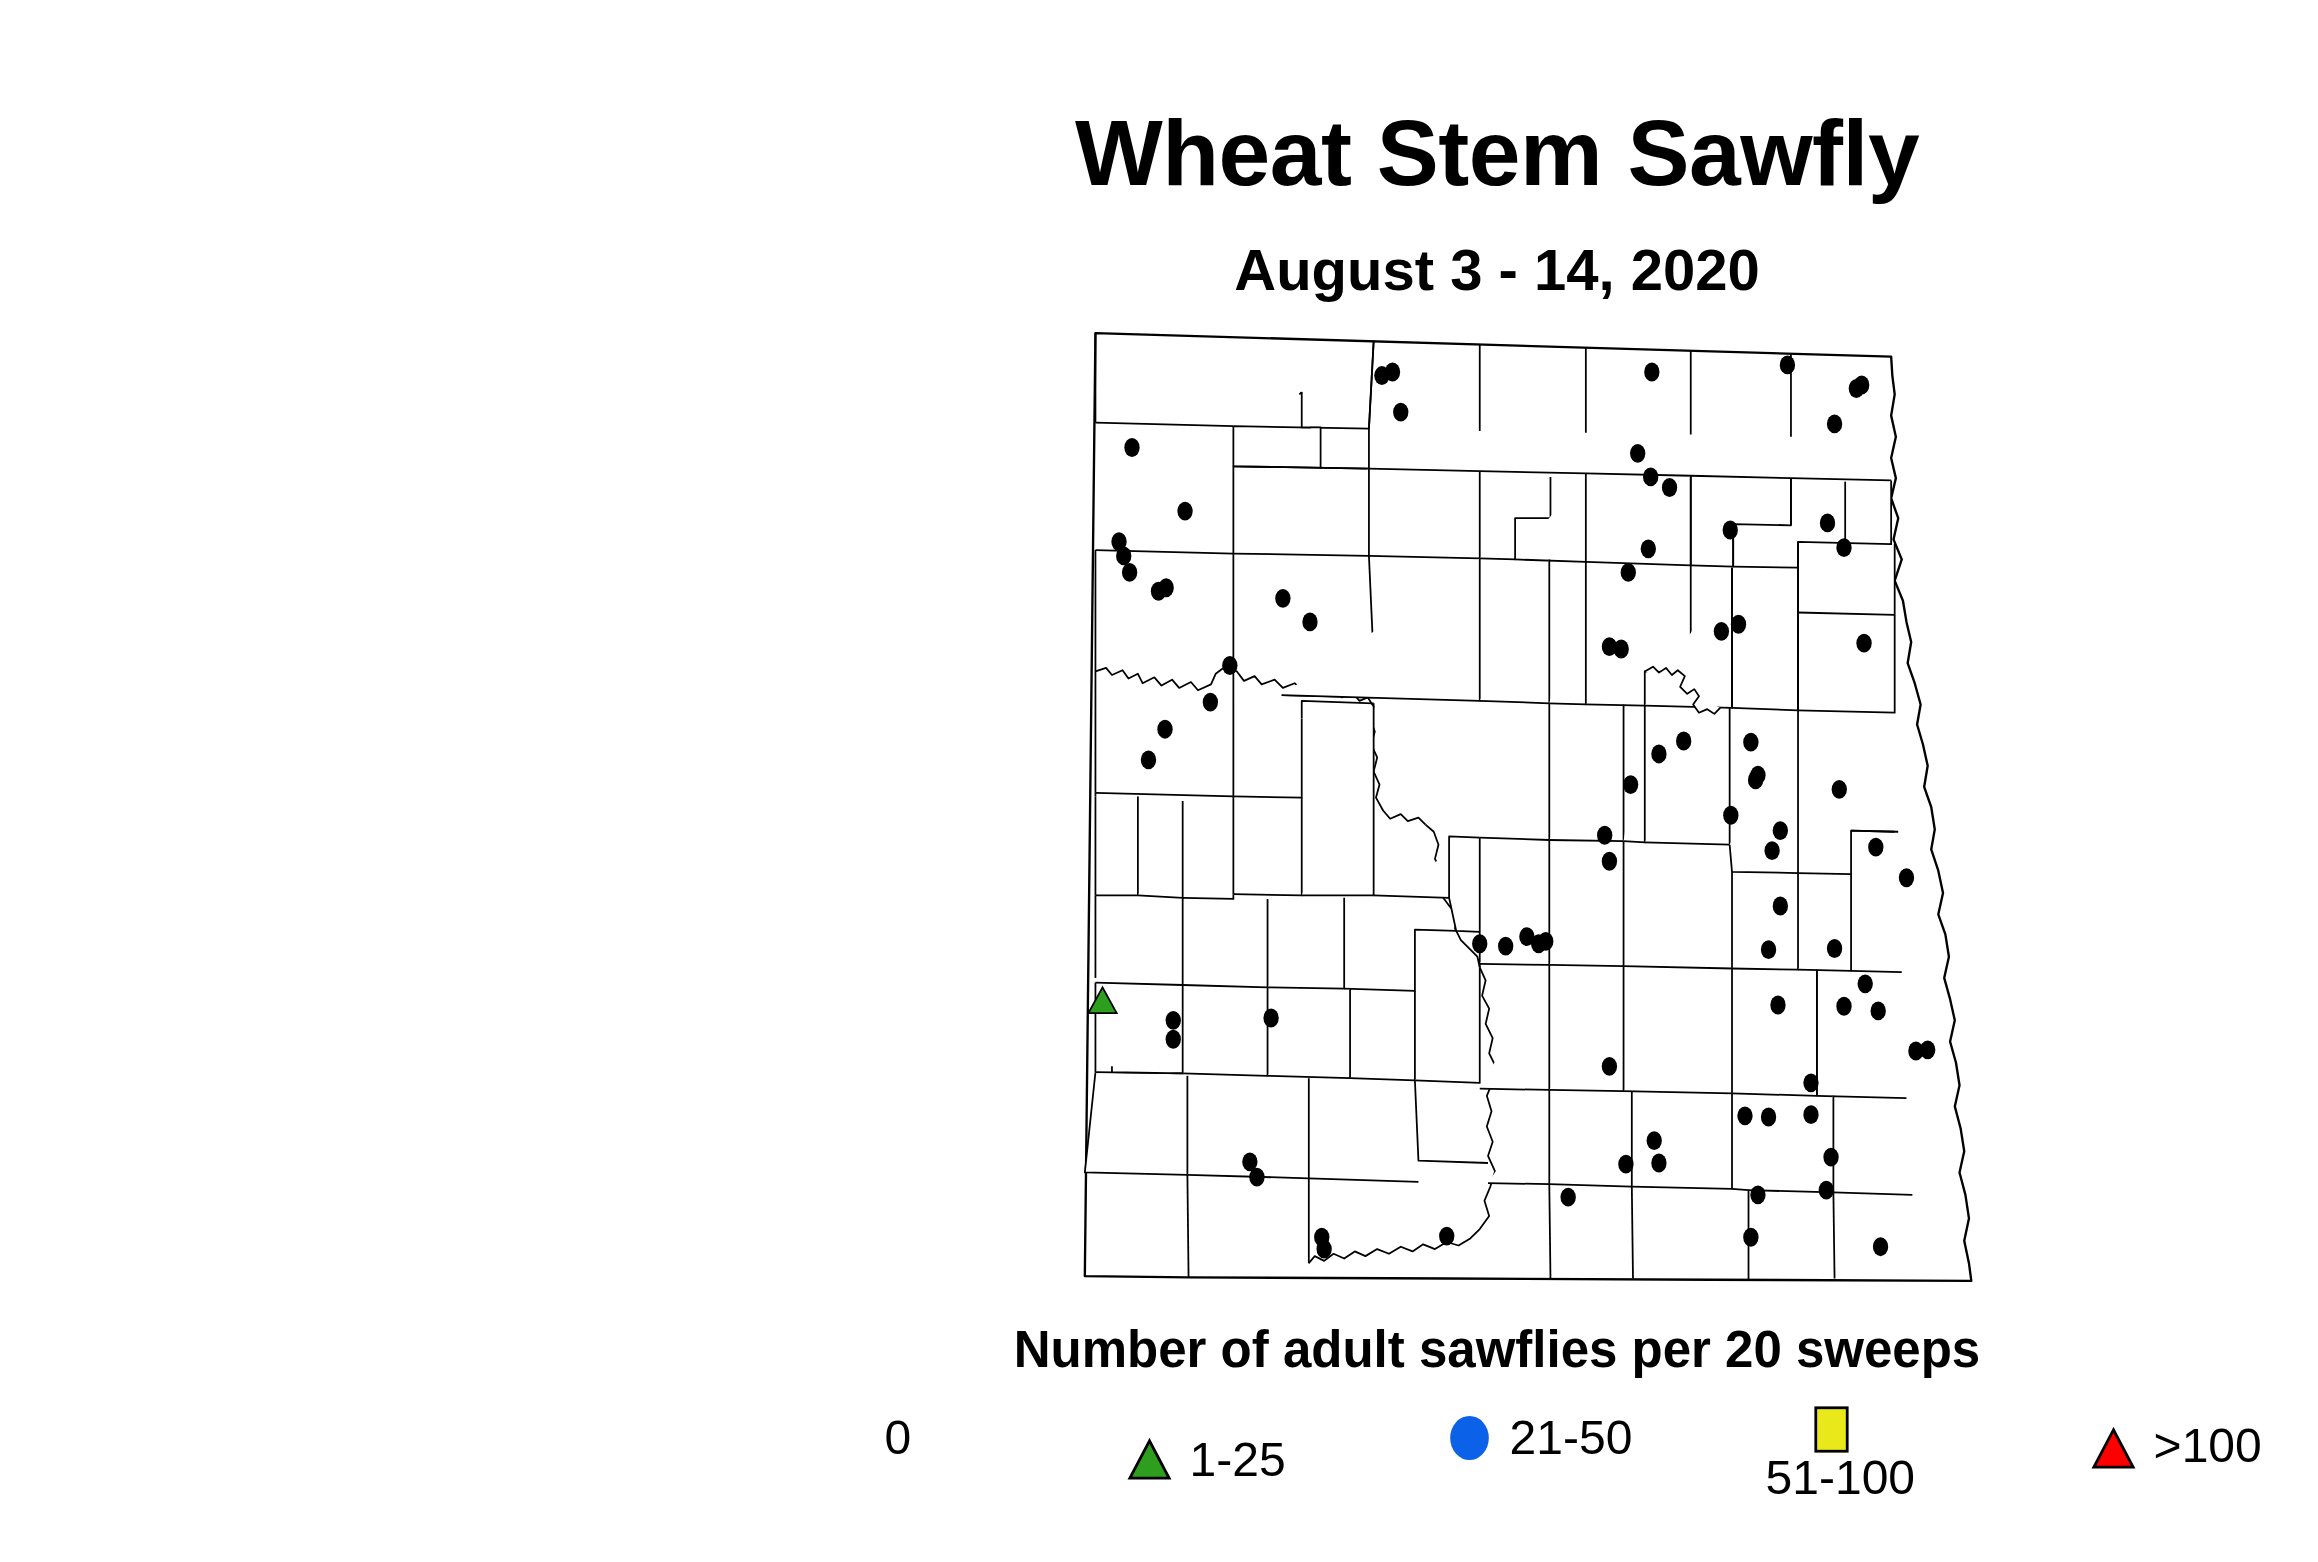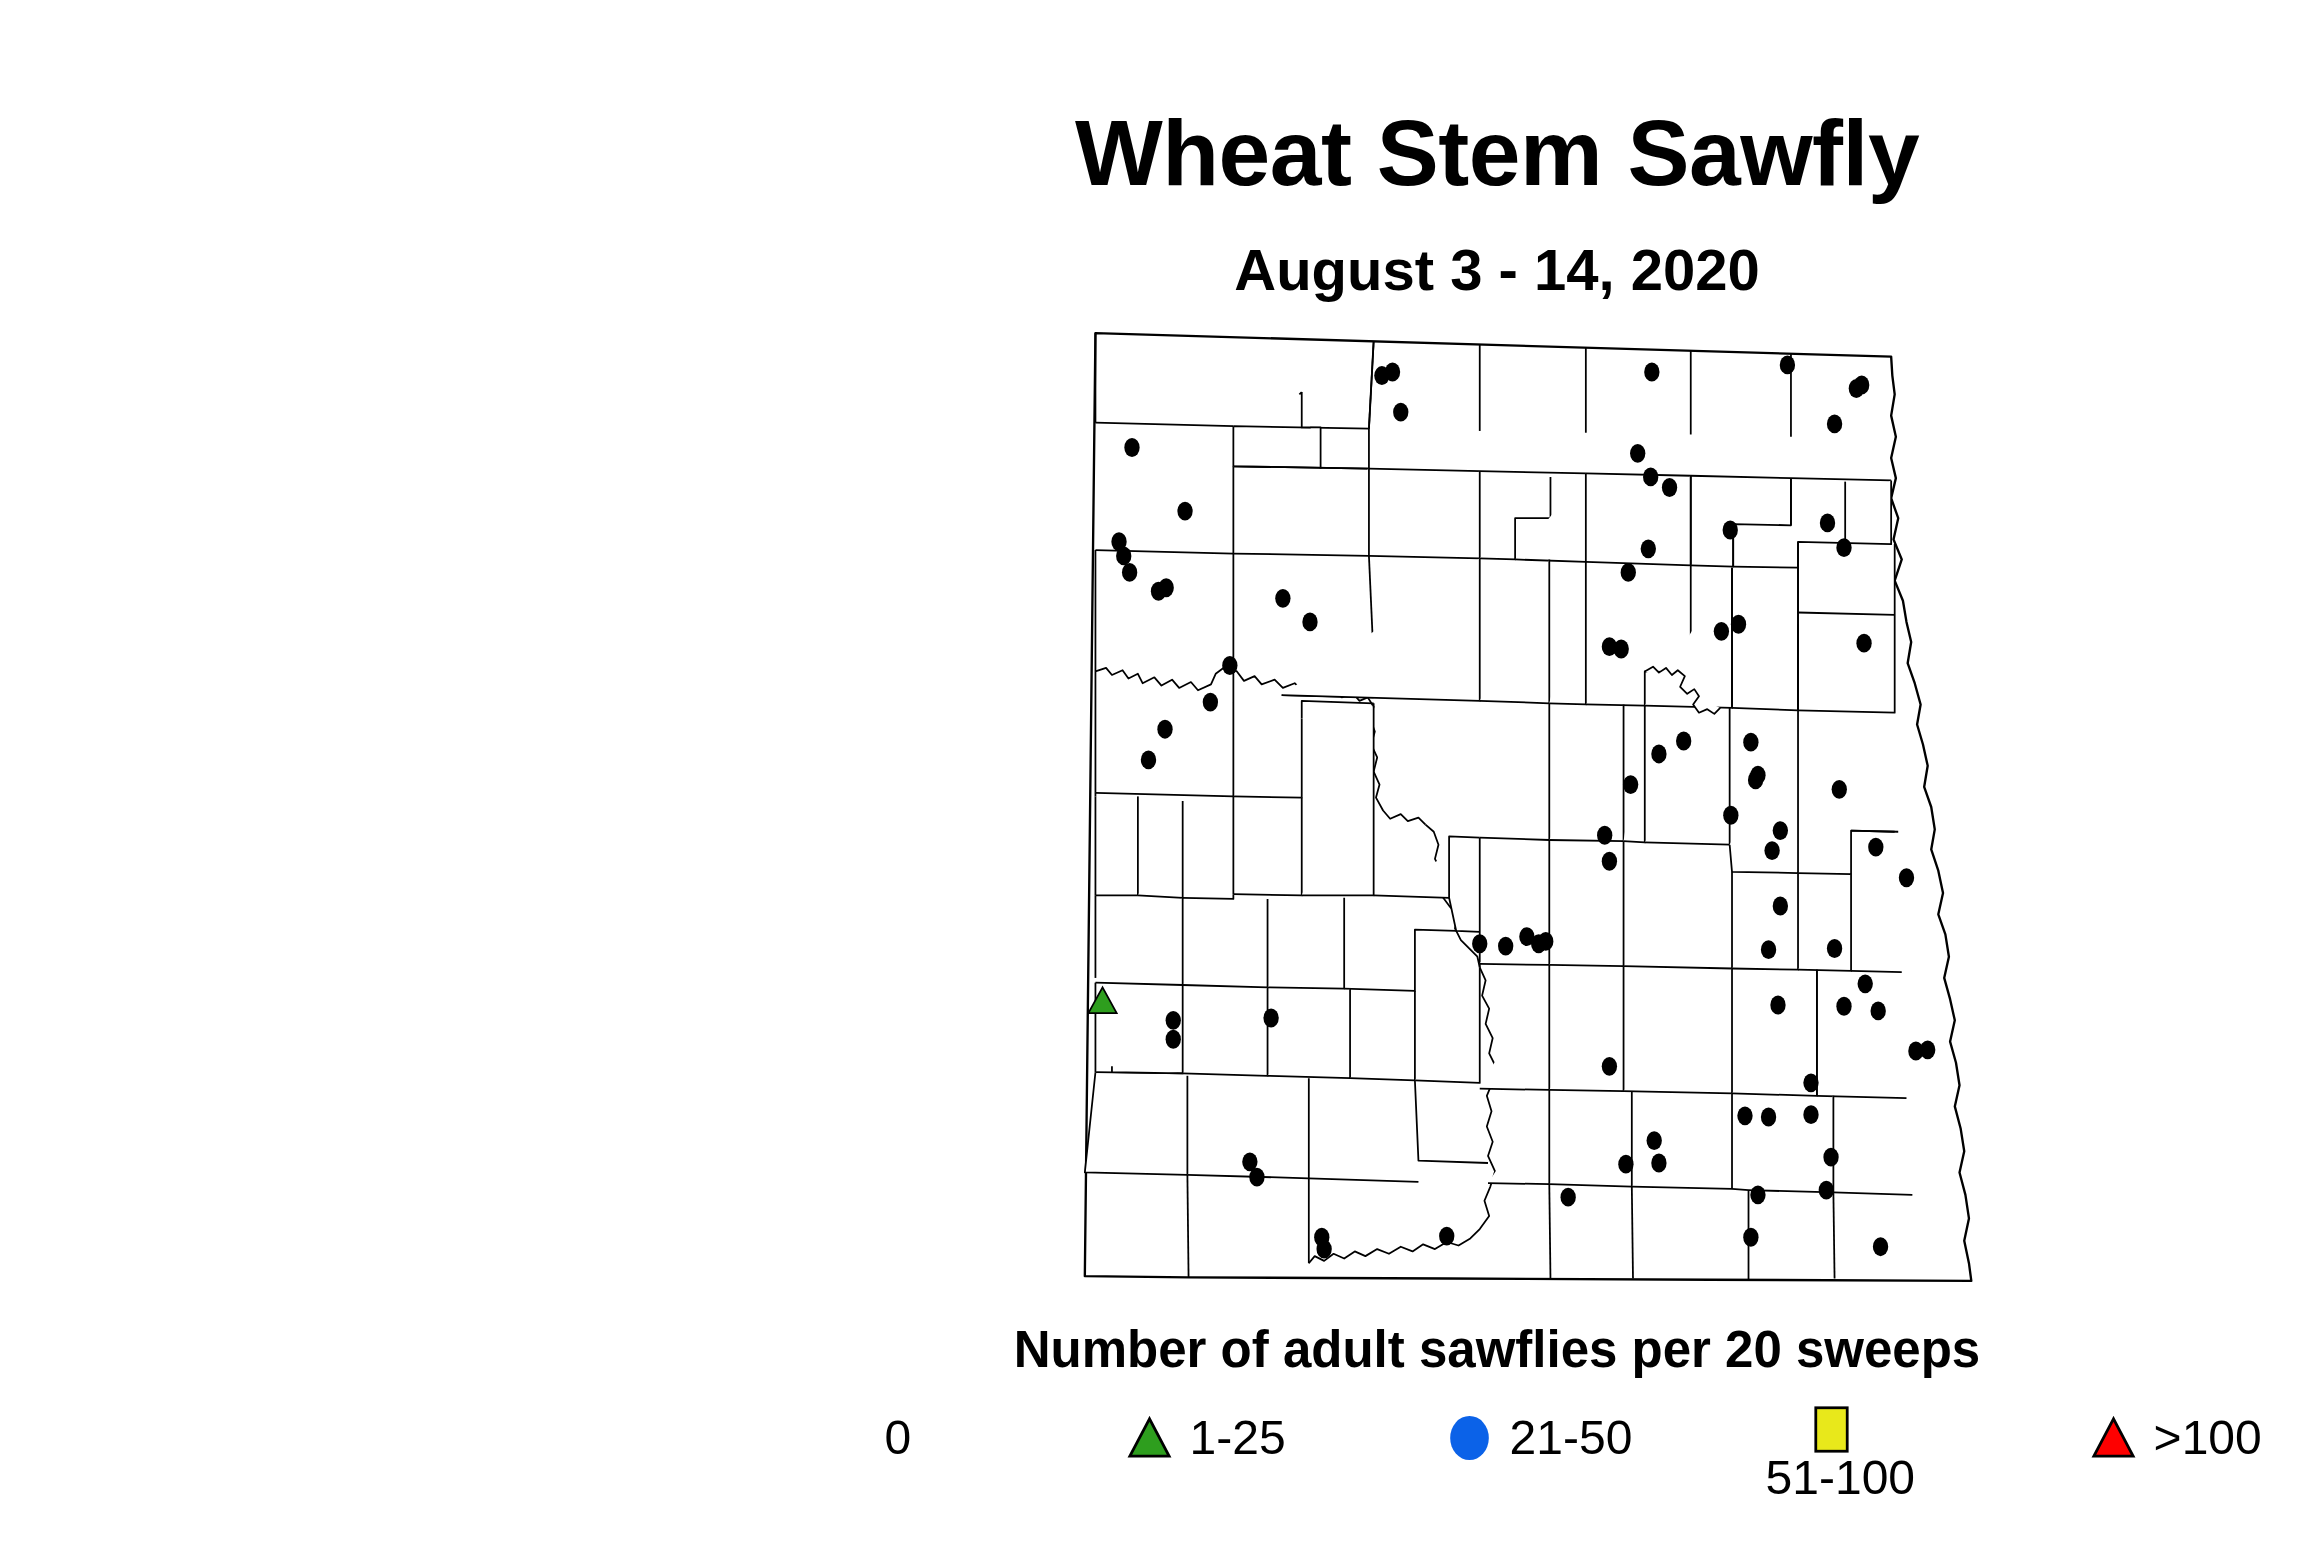--- a/index.html
+++ b/index.html
@@ -356,21 +356,21 @@
     </svg>
   </div>
 
   <div class="legend-title">Number of adult sawflies per 20 sweeps</div>
 
   <div id="legend">
       <div class="legend-entry" style="left: 0px;">
         <span class="sym"><span class="sym-dot" style="background: rgb(0, 0, 0);"></span></span>
         <span class="legend-label">0</span>
       </div>
-      <div class="legend-entry" style="left: 260px;">
+      <div class="legend-entry" style="left: 260px; margin-top: 22px;">
         <span class="sym">
           <svg class="sym-svg" width="45" height="43" viewBox="0 0 96 92">
             <polygon points="48,6 6,86 90,86" fill="#2E9E1E" stroke="#000000" stroke-width="6"></polygon>
           </svg>
         </span>
         <span class="legend-label">1-25</span>
       </div>
       <div class="legend-entry" style="left: 580px;">
         <span class="sym">
           <svg class="sym-svg" width="45" height="46" viewBox="0 0 96 100">
@@ -380,21 +380,21 @@
         <span class="legend-label">21-50</span>
       </div>
       <div class="legend-entry" style="left: 881px; flex-direction: column;">
         <span class="sym">
           <svg class="sym-svg" width="37" height="49" viewBox="0 0 80 106">
             <rect x="6" y="6" width="68" height="94" fill="#E8E81B" stroke="#000000" stroke-width="6"></rect>
           </svg>
         </span>
         <span class="legend-label">51-100</span>
       </div>
-      <div class="legend-entry" style="left: 1224px;">
+      <div class="legend-entry" style="left: 1224px; align-items: flex-end;">
         <span class="sym">
           <svg class="sym-svg" width="45" height="43" viewBox="0 0 96 92">
             <polygon points="48,6 6,86 90,86" fill="#FE0000" stroke="#000000" stroke-width="6"></polygon>
           </svg>
         </span>
         <span class="legend-label">&gt;100</span>
       </div>
     </div>
 
 </div>

